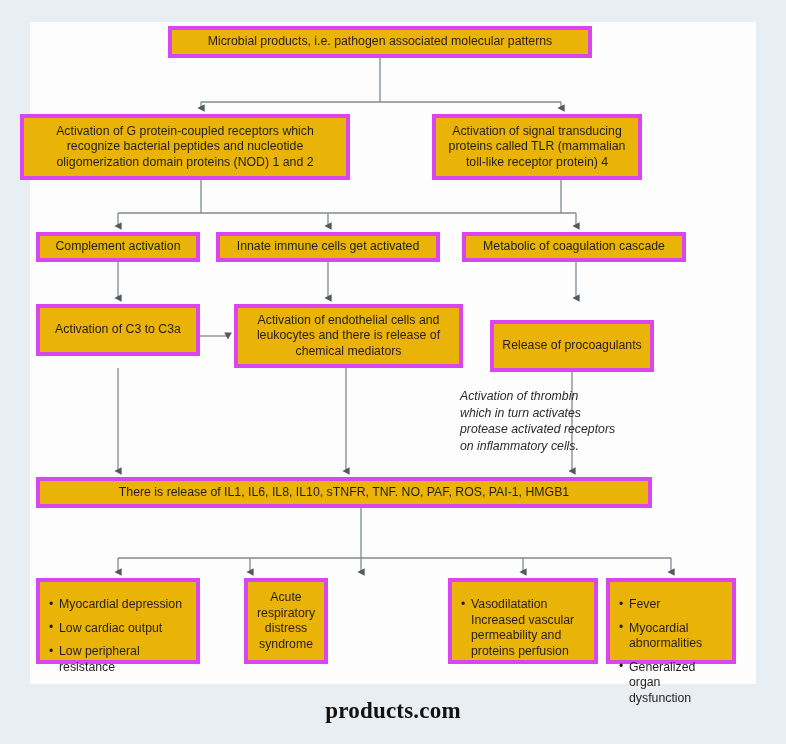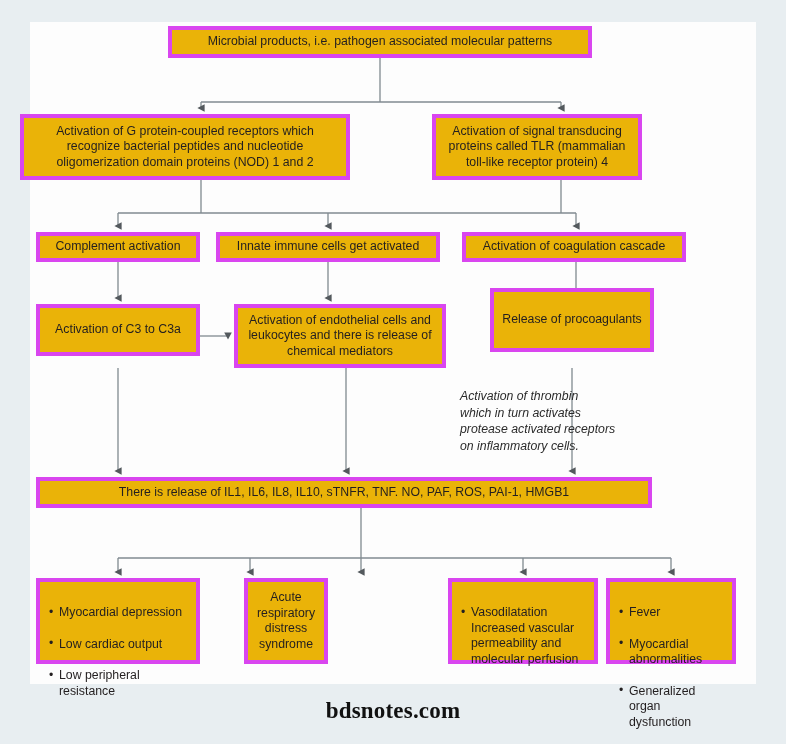--- a/index.html
+++ b/index.html
@@ -63,21 +63,21 @@
     padding: 7px 7px 7px 8px;
   }
   .node.bullets .txt { text-align: left; }
   .node.bullets ul {
     margin: 0;
     padding: 0 0 0 10px;
     list-style: none;
   }
   .node.bullets li {
     position: relative;
-    margin: 16px 0 1px 0;
+    margin: 8px 0 1px 0;
     padding-left: 1px;
   }
   .node.bullets li::before {
     content: "\2022";
     position: absolute;
     left: -9px;
     top: -0.5px;
   }
 
   .note {
@@ -103,22 +103,22 @@
   }
 
   
   #n-root       { left: 168px; top: 26px;  width: 424px; height: 32px; }
   #n-gpcr       { left: 20px;  top: 114px; width: 330px; height: 66px; }
   #n-tlr        { left: 432px; top: 114px; width: 210px; height: 66px; }
   #n-complement { left: 36px;  top: 232px; width: 164px; height: 30px; }
   #n-innate     { left: 216px; top: 232px; width: 224px; height: 30px; }
   #n-coag       { left: 462px; top: 232px; width: 224px; height: 30px; }
   #n-c3         { left: 36px;  top: 304px; width: 164px; height: 52px; }
-  #n-endo       { left: 234px; top: 304px; width: 212px; height: 64px; }
-  #n-procoag    { left: 490px; top: 288px; width: 164px; height: 64px; }
+  #n-endo       { left: 234px; top: 304px; width: 229px; height: 64px; }
+  #n-procoag    { left: 490px; top: 320px; width: 164px; height: 52px; }
   #n-release    { left: 36px;  top: 477px; width: 616px; height: 31px; }
   #n-out1       { left: 36px;  top: 578px; width: 164px; height: 86px; }
   #n-out2       { left: 208px; top: 578px; width: 84px;  height: 86px; margin-left: 36px; }
   #n-out3       { left: 300px; top: 578px; width: 140px; height: 86px; }
   #n-out4       { left: 448px; top: 578px; width: 150px; height: 86px; }
   #n-out5       { left: 606px; top: 578px; width: 130px; height: 86px; }
 
   #note-thrombin { left: 460px; top: 388px; width: 0px; transform: translateX(-50%); white-space: nowrap; }
 </style>
 </head>
@@ -182,21 +182,21 @@
 
   <div class="node" id="n-complement">
     <span class="txt">Complement activation</span>
   </div>
 
   <div class="node" id="n-innate">
     <span class="txt">Innate immune cells get activated</span>
   </div>
 
   <div class="node" id="n-coag">
-    <span class="txt">Activation of coagulation cascade</span>
+    <span class="txt">Metabolic of coagulation cascade</span>
   </div>
 
   <div class="node" id="n-c3">
     <span class="txt">Activation of C3 to C3a</span>
   </div>
 
   <div class="node" id="n-endo">
     <span class="txt">Activation of endothelial cells and leukocytes and there is release of chemical mediators</span>
   </div>
 
@@ -226,30 +226,30 @@
   </div>
 
   <div class="node" id="n-out2">
     <span class="txt">Acute respiratory distress syndrome</span>
   </div>
 
 
   <div class="node bullets" id="n-out4">
     <div class="txt">
       <ul>
-        <li>Vasodilatation Increased vascular permeability and molecular perfusion</li>
+        <li>Vasodilatation Increased vascular permeability and proteins perfusion</li>
       </ul>
     </div>
   </div>
 
   <div class="node bullets" id="n-out5">
     <div class="txt">
       <ul>
         <li>Fever</li>
         <li>Myocardial abnormalities</li>
         <li>Generalized organ dysfunction</li>
       </ul>
     </div>
   </div>
 
-  <div class="footer">bdsnotes.com</div>
+  <div class="footer">products.com</div>
 
 </div>
 
 </body></html>

